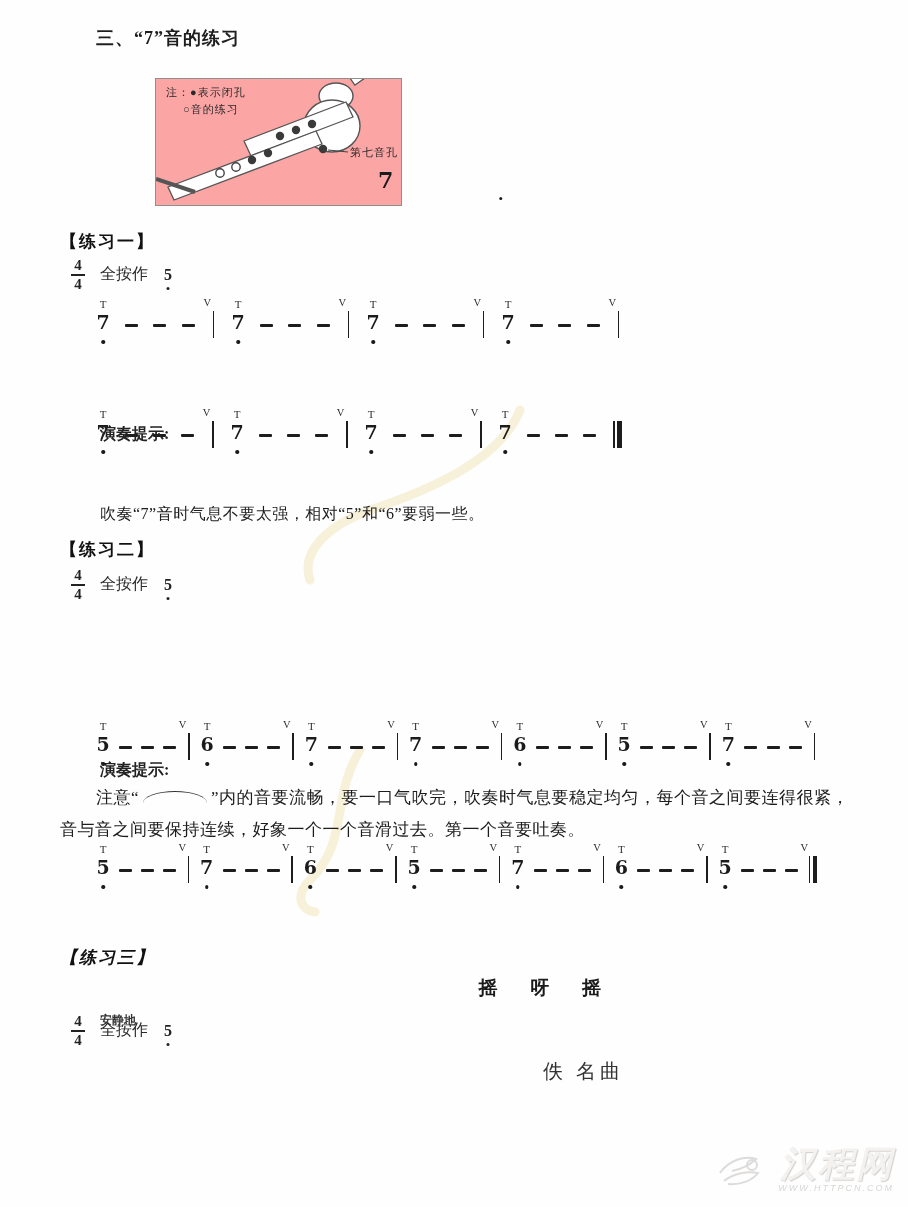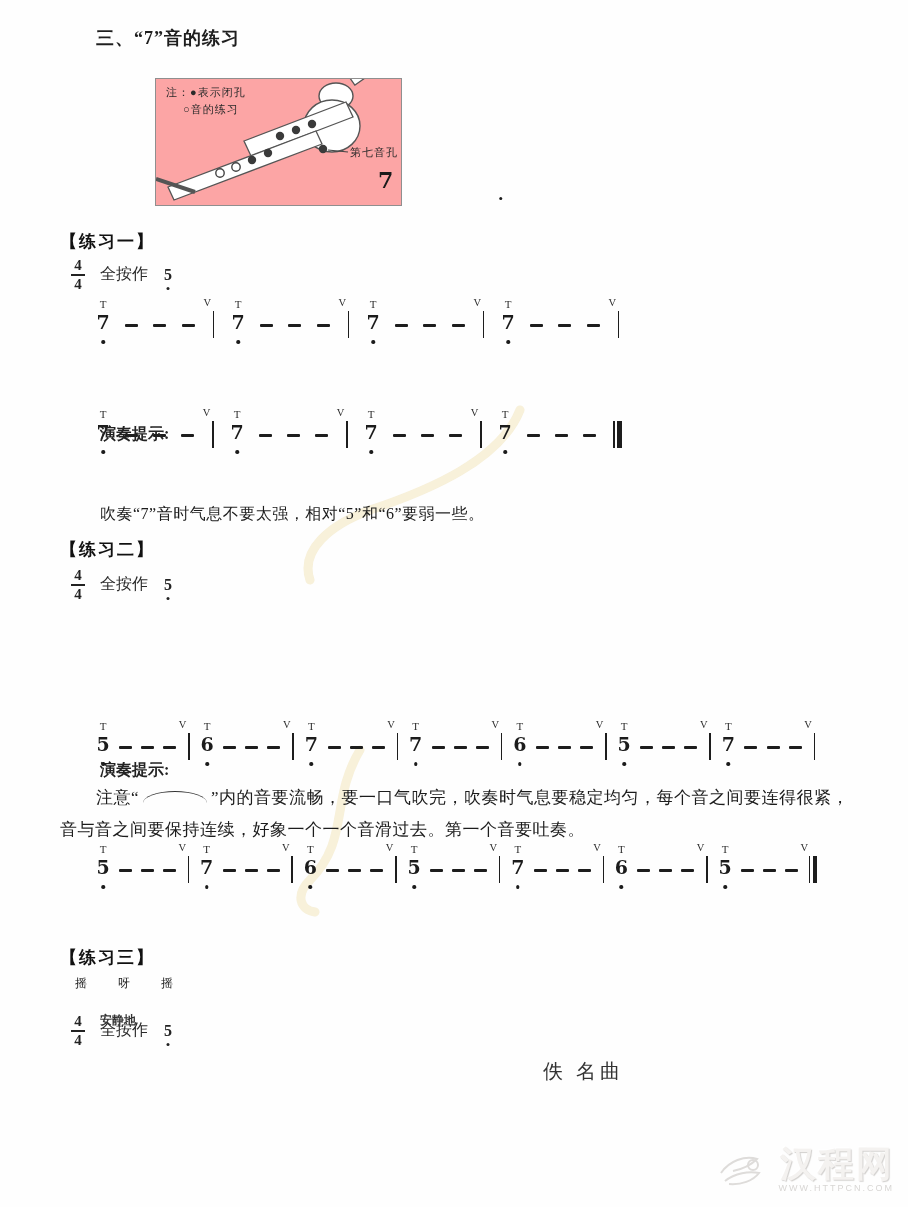--- a/index.html
+++ b/index.html
@@ -6,21 +6,21 @@
   body{width:908px;height:1207px;position:relative;background:#fefefe;overflow:hidden;
        font-family:"Liberation Serif","DejaVu Serif",serif;color:#222;}
   .abs{position:absolute;}
 
   
   .page-title{font-size:18px;font-weight:bold;letter-spacing:1px;color:#1e1e1e;}
   .ex-header{font-size:17px;font-weight:bold;color:#111;letter-spacing:2px;}
   .tip-title{font-size:16px;font-weight:bold;color:#222;}
   .tip-text{font-size:16px;color:#1c1c1c;letter-spacing:0.5px;margin-top:42px;}
   .tip-para{font-size:17px;color:#1c1c1c;line-height:32px;text-indent:36px;letter-spacing:0.5px;margin:0;}
-  .song-title{font-size:12px;font-weight:normal;letter-spacing:14px;text-align:left;color:#1a1a1a;}
+  .song-title{font-size:19px;font-weight:bold;letter-spacing:14px;text-align:right;color:#1a1a1a;}
   .tempo-mark{font-size:12px;font-weight:bold;color:#333;}
   .composer{font-size:20px;color:#333;letter-spacing:4px;}
 
   
   .meter{display:flex;align-items:center;gap:14px;}
   .frac{display:inline-flex;flex-direction:column;align-items:center;width:16px;}
   .frac b{font-size:15px;line-height:15px;font-weight:bold;}
   .fline{width:14px;height:1.5px;background:#222;margin:1px 0;}
   .keytext{font-size:16px;color:#2a2a2a;}
   .keynote{position:relative;font-size:16px;font-weight:bold;padding:0 2px;}
@@ -50,21 +50,21 @@
   
   .diagram-box{left:155px;top:78px;width:245px;height:126px;border:1px solid #8f8f8f;background:#fca5a5;}
   .legend{font-size:11px;color:#2a2a2a;letter-spacing:1px;white-space:nowrap;}
   .legend .dotc{font-size:11px;}
   .hole-label{font-size:11px;color:#2a2a2a;white-space:nowrap;letter-spacing:1px;}
   .big-note{font-size:22px;font-weight:bold;font-family:"DejaVu Serif",serif;color:#1b1b1b;position:relative;}
   .big-note i{position:absolute;left:50%;transform:translateX(-50%);bottom:-7px;width:3.5px;height:3.5px;border-radius:50%;background:#1b1b1b;}
 
   
   .watermark{right:14px;bottom:12px;display:flex;align-items:center;gap:6px;opacity:1;}
-  .wm-texts{display:flex;flex-direction:column;align-items:flex-end;}
+  .wm-texts{display:flex;flex-direction:column;align-items:flex-end;font-style:italic;}
   .wm-cn{font-size:36px;font-weight:bold;color:#f4f2f0;text-shadow:1px 1px 1px #d2d0ce,-1px -1px 0 #ffffff;letter-spacing:2px;line-height:38px;}
   .wm-url{font-size:9px;color:#d8d6d4;letter-spacing:2px;font-family:"Liberation Sans",sans-serif;}
 
   .stain{position:absolute;pointer-events:none;}
 </style>
 </head>
 <body>
 
 <svg class="stain" style="left:250px;top:380px;" width="320" height="220" viewBox="0 0 320 220">
   <path d="M270,30 C250,80 180,110 120,130 C80,145 50,170 60,200" fill="none" stroke="#f2e3b6" stroke-width="9" opacity="0.5" stroke-linecap="round"></path>
@@ -405,21 +405,21 @@
     <span class="tok dash"></span>
     <span class="tok fin hasv">
       <i class="vmark">V</i>
       <i class="bline"></i>
       <i class="bline thick"></i>
     </span>
   </div>
 <div class="abs tip-title" style="left:100px;top:760px;">演奏提示:</div>
 <p class="abs tip-para" style="left:60px;top:782px;width:800px;"><span>注意“</span><span class="slur-glyph"></span><span>”内的音要流畅，要一口气吹完，吹奏时气息要稳定均匀，每个音之间要连得很紧，音与音之间要保持连续，好象一个一个音滑过去。第一个音要吐奏。</span></p>
 
-<div class="abs ex-header" style="left:60px;top:946px;">【练习三】</div>
+<div class="abs ex-header" style="left:60px;top:946px;font-style:italic;">【练习三】</div>
 <div class="abs song-title" style="left:75px;top:975px;width:540px;">摇 呀 摇</div>
 <div class="abs meter" style="left:70px;top:1014px;">
   <span class="frac">
       <b>4</b>
       <span class="fline"></span>
       <b>4</b>
     </span>
   <span class="keytext">全按作</span>
   <span class="keynote"><span>5</span><i></i></span>
 </div>

